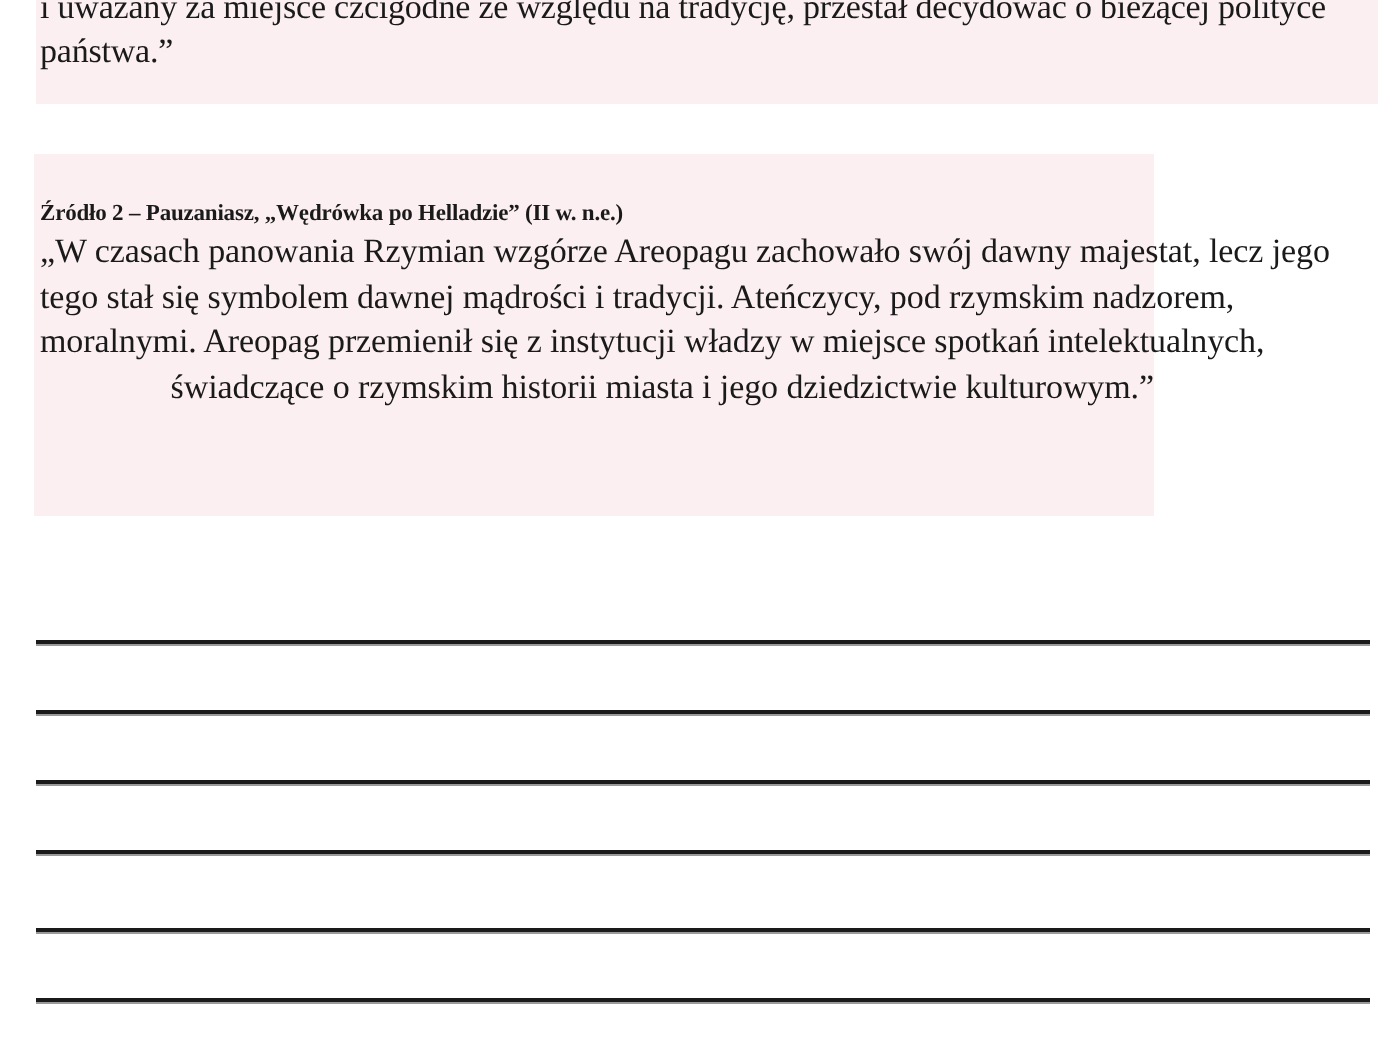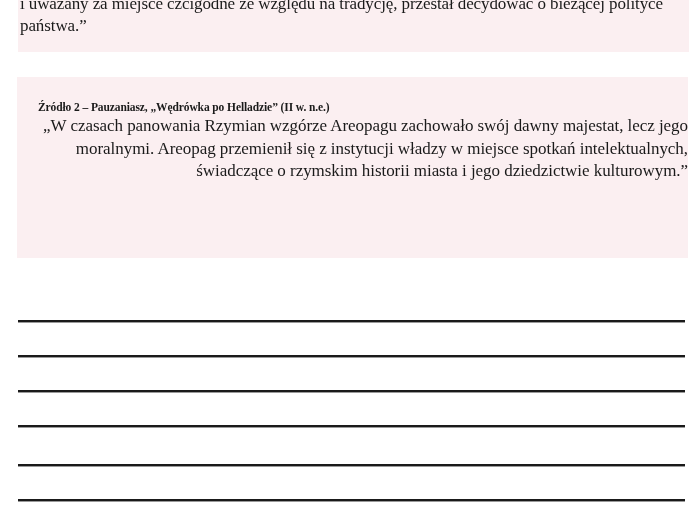--- a/index.html
+++ b/index.html
@@ -1,41 +1,42 @@
 <!DOCTYPE html>
 <html><head>
 <meta charset="utf-8">
 <style>
   html, body { margin:0; padding:0; background:#ffffff; }
   body { width:700px; height:520px; position:relative; overflow:hidden;
          font-family:"Liberation Serif","DejaVu Serif",serif; color:#1a1a1a; }
   .box { position:absolute; background:#fbeff1; box-sizing:border-box; }
   #box1 { left:18px; top:0; width:671px; height:52px; padding:0 4px 0 2px; }
   #box1 .txt { font-size:17px; line-height:22px; margin-top:-7px; letter-spacing:-0.1px; }
-  #box2 { left:17px; top:77px; width:671px; height:181px; padding:23px 0 0 21px; }
+  #box2 { left:17px; top:77px; width:560px; height:181px; padding:23px 0 0 3px; }
   .src-title { font-weight:bold; font-size:11.5px; line-height:14px; margin:0 0 1px 0; letter-spacing:-0.1px; }
   .quote { font-size:17px; line-height:22.6px; margin:0; letter-spacing:-0.05px;text-align:right; }
   .quote span { display:block; white-space:nowrap; }
   .line { position:absolute; left:18px; width:667px; height:2px; background:#1a1a1a;
           box-shadow:0 1px 0 #9a9a9a; }
 </style>
 </head>
 <body>
 
 <div class="box" id="box1">
   <div class="txt">
     <div>i uważany za miejsce czcigodne ze względu na tradycję, przestał decydować o bieżącej polityce</div>
     <div>państwa.”</div>
   </div>
 </div>
 
 <div class="box" id="box2">
   <div class="src-title">Źródło 2 – Pauzaniasz, „Wędrówka po Helladzie” (II w. n.e.)</div>
   <div class="quote">
     <span>„W czasach panowania Rzymian wzgórze Areopagu zachowało swój dawny majestat, lecz jego</span>
+    <span>tego stał się symbolem dawnej mądrości i tradycji. Ateńczycy, pod rzymskim nadzorem,</span>
     <span>moralnymi. Areopag przemienił się z instytucji władzy w miejsce spotkań intelektualnych,</span>
     <span>świadczące o rzymskim historii miasta i jego dziedzictwie kulturowym.”</span>
   </div>
 </div>
 
 <div>
   <div class="line" style="top:320px"></div>
   <div class="line" style="top:355px"></div>
   <div class="line" style="top:390px"></div>
   <div class="line" style="top:425px"></div>

